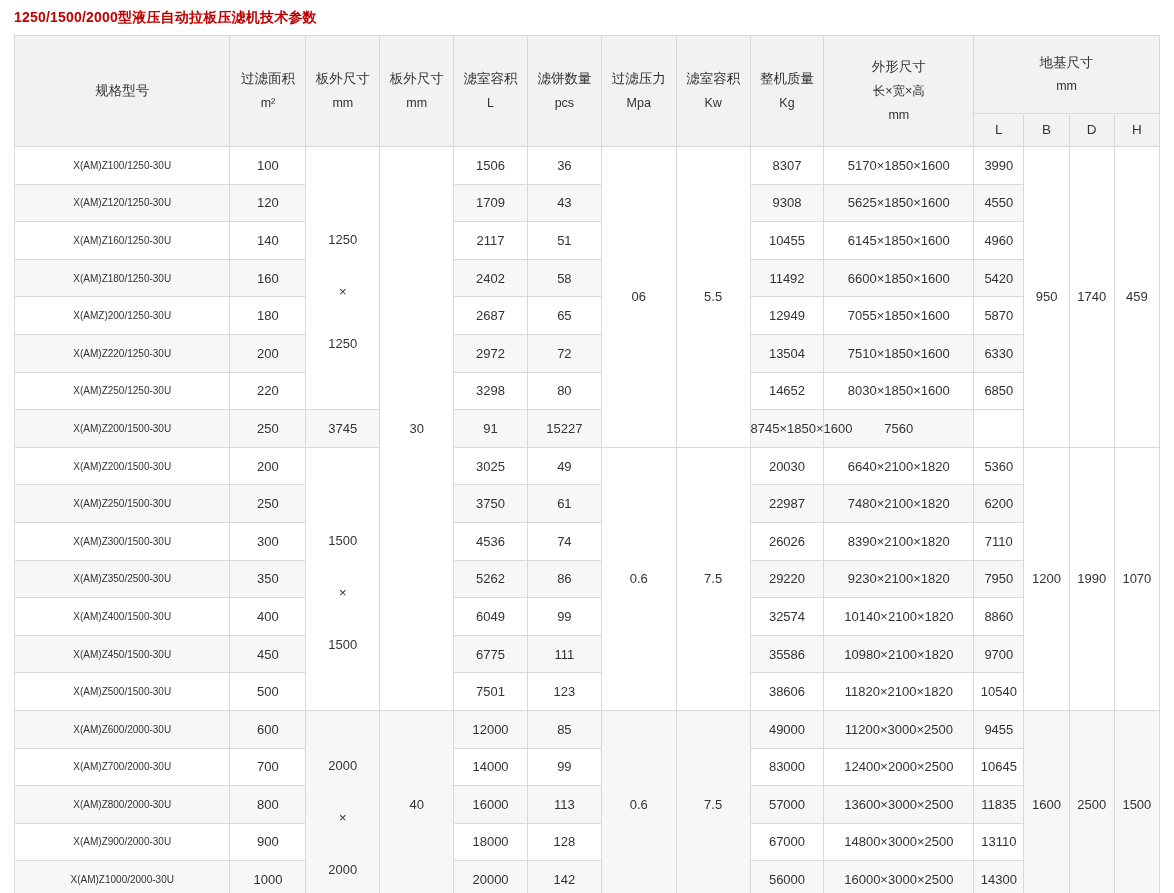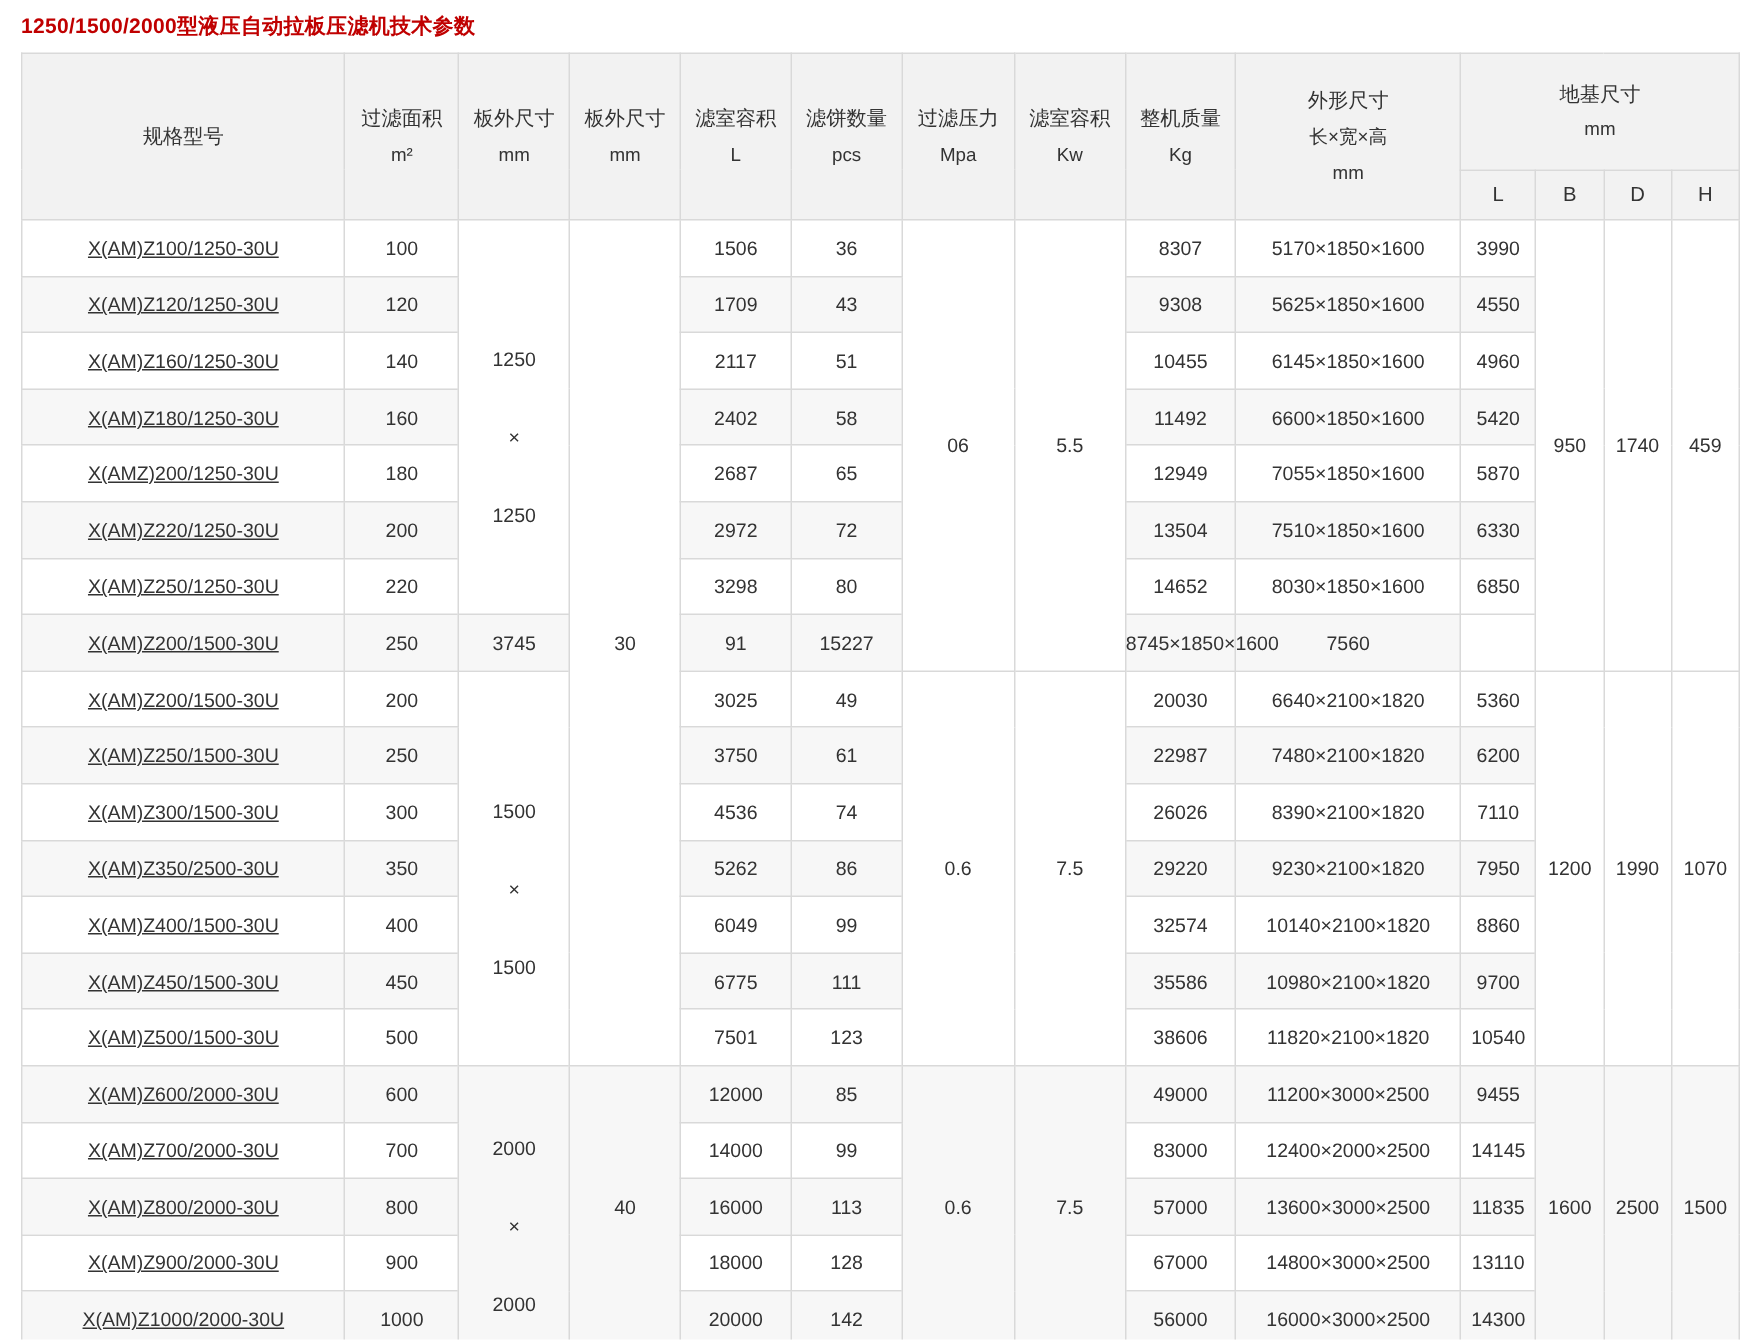--- a/index.html
+++ b/index.html
@@ -50,22 +50,21 @@
   }
   tbody td {
     height: 36.6px;
     font-size: 13px;
     background: #ffffff;
   }
   tbody tr.alt td {
     background: #f7f7f7;
   }
   td.model {
-    font-size: 13px;
-    text-decoration: underline;
+    font-size: 10px;
   }
   td.stack span {
     display: block;
     line-height: 1.85;
     margin-top: 28px;
   }
   .sub-row th {
     height: 30px;
   }
 </style>
@@ -324,21 +323,21 @@
         <td rowspan="5">2500</td>
         <td rowspan="5">1500</td>
       </tr>
       <tr>
         <td class="model">X(AM)Z700/2000-30U</td>
         <td>700</td>
         <td>14000</td>
         <td>99</td>
         <td>83000</td>
         <td>12400×2000×2500</td>
-        <td>14145</td>
+        <td>10645</td>
       </tr>
       <tr class="alt">
         <td class="model">X(AM)Z800/2000-30U</td>
         <td>800</td>
         <td>16000</td>
         <td>113</td>
         <td>57000</td>
         <td>13600×3000×2500</td>
         <td>11835</td>
       </tr>

